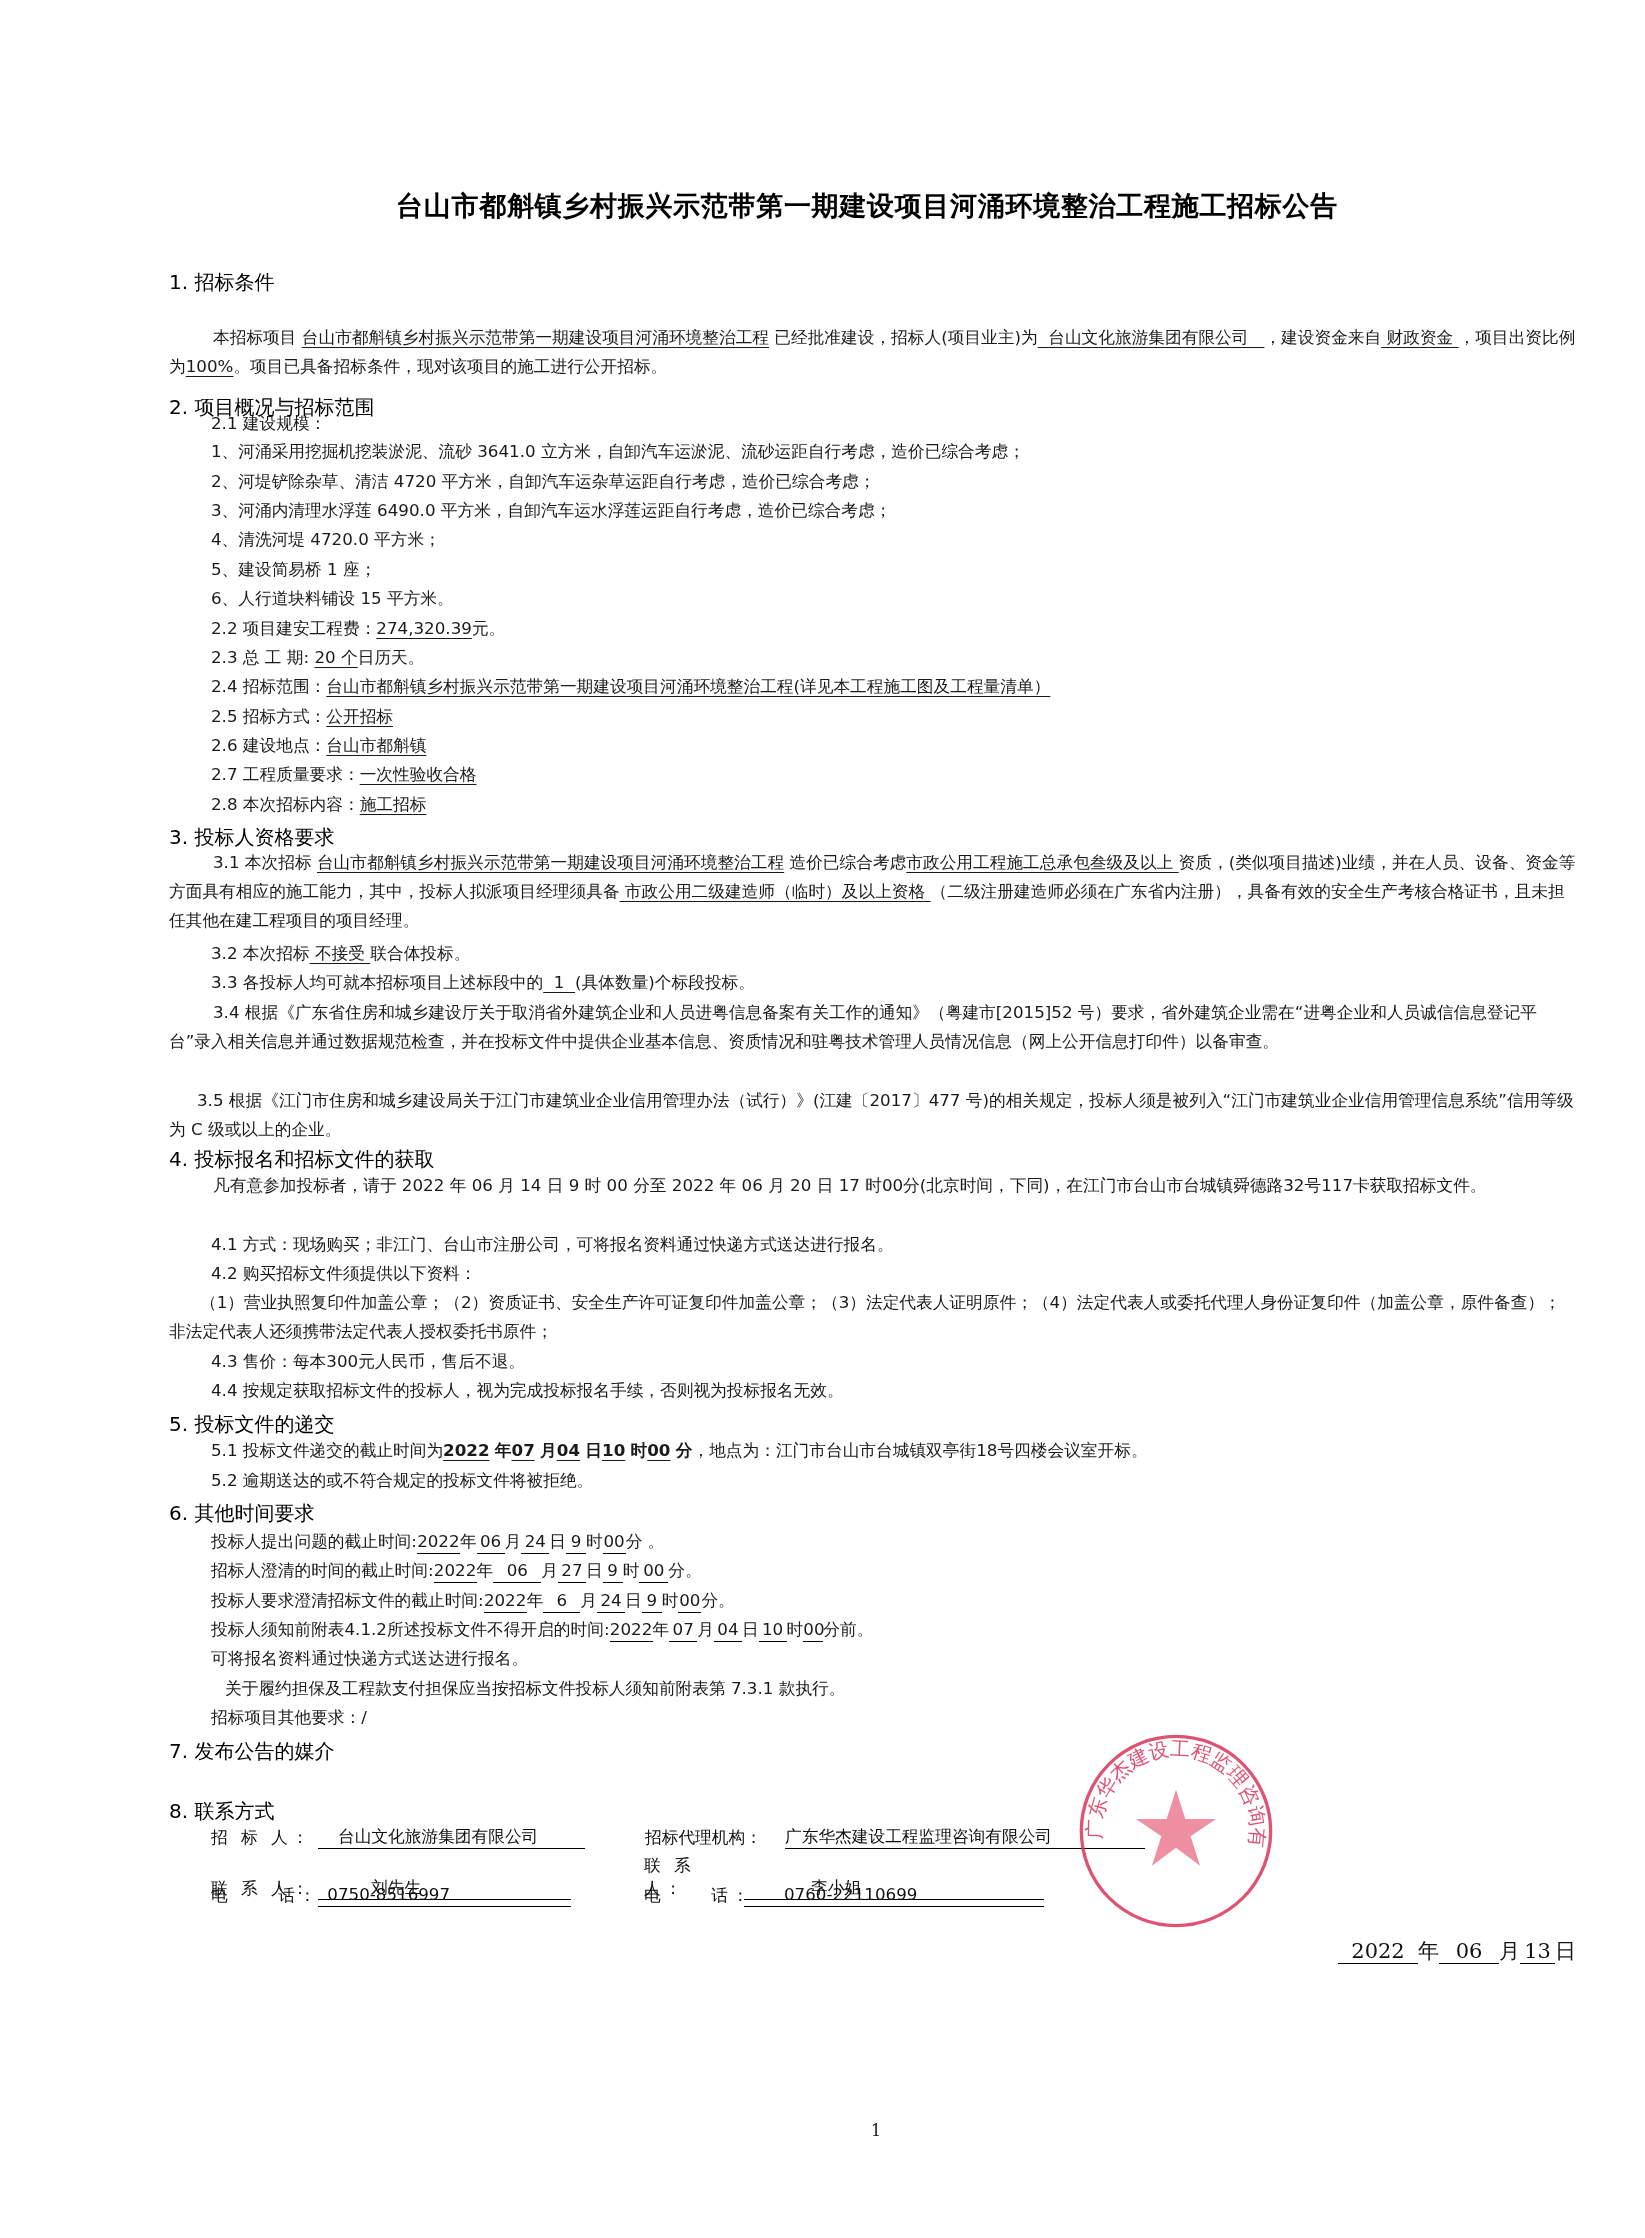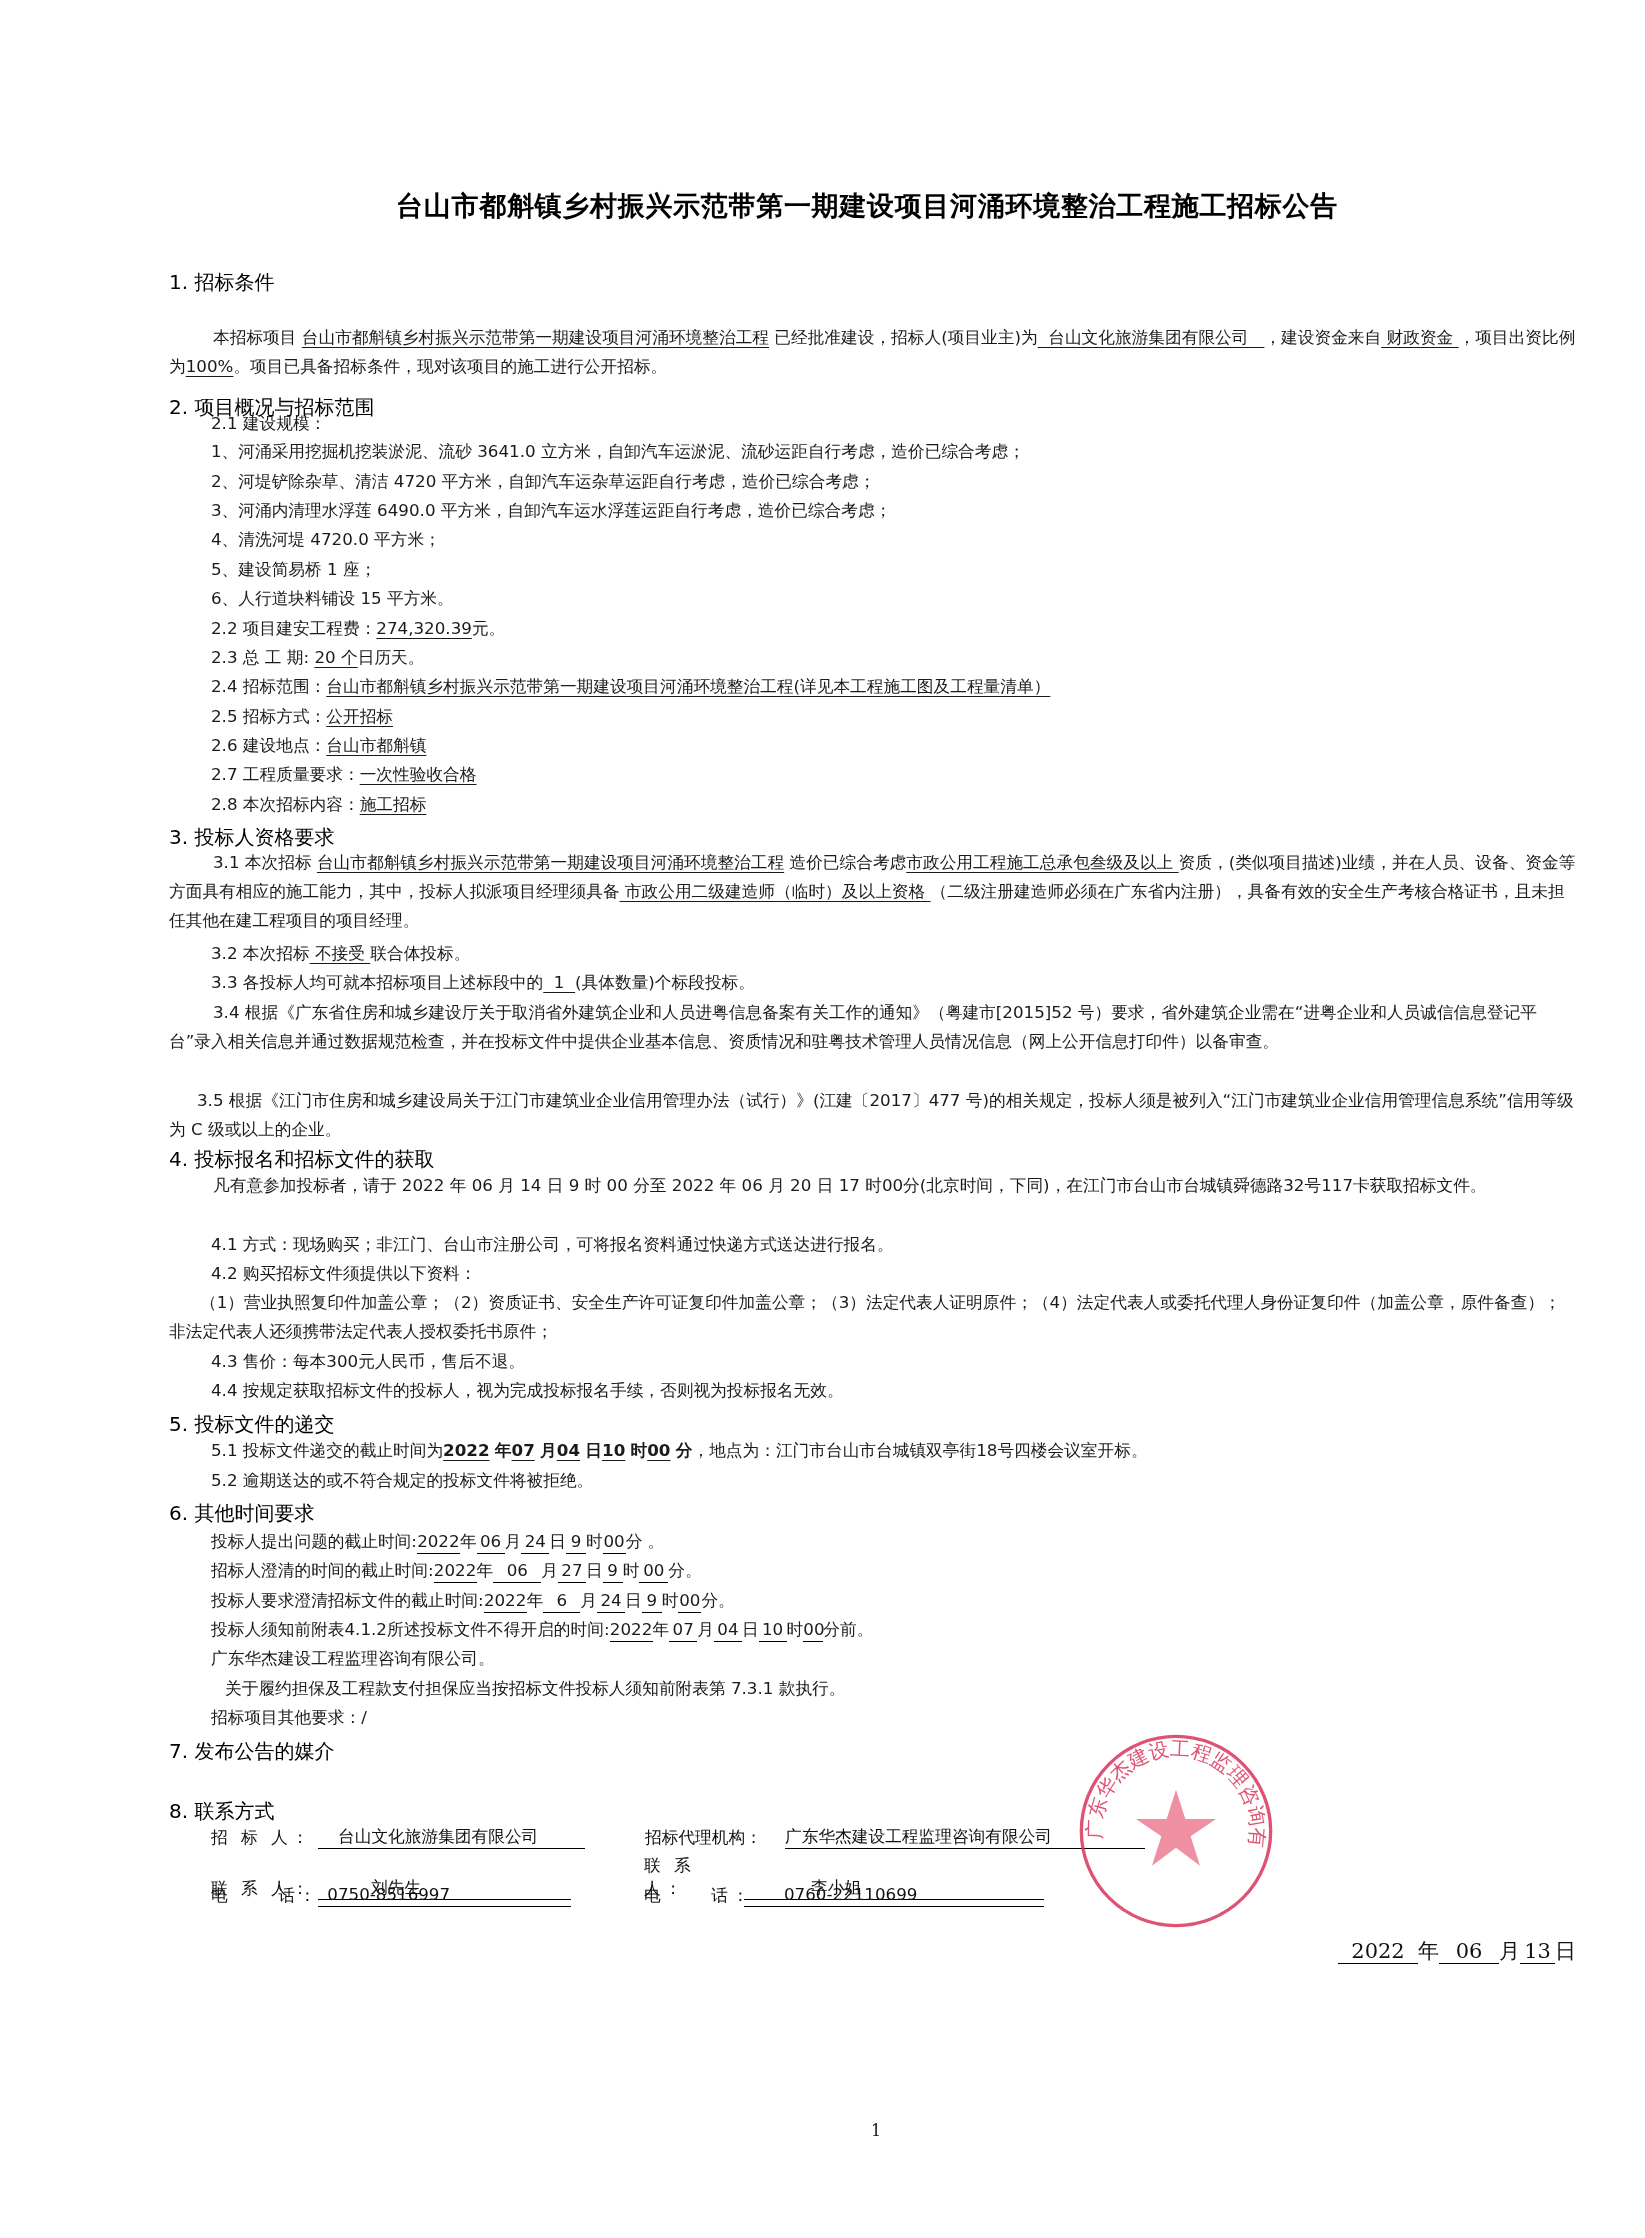--- a/index.html
+++ b/index.html
@@ -100,21 +100,21 @@
   </div>
   <div class="p ins1" style="top:1556px;">
     <span>招标人澄清的时间的截止时间:</span><span class="blank" style="width:43px">2022</span><span>年</span><span class="blank" style="width:48px">06</span><span>月</span><span class="blank" style="width:28px">27</span><span>日</span><span class="blank" style="width:20px">9</span><span>时</span><span class="blank" style="width:29px">00</span><span>分。</span>
   </div>
   <div class="p ins1" style="top:1586px;">
     <span>投标人要求澄清招标文件的截止时间:</span><span class="blank" style="width:43px">2022</span><span>年</span><span class="blank" style="width:37px">6</span><span>月</span><span class="blank" style="width:28px">24</span><span>日</span><span class="blank" style="width:20px">9</span><span>时</span><span class="blank" style="width:23px">00</span><span>分。</span>
   </div>
   <div class="p ins1" style="top:1615px;">
     <span>投标人须知前附表4.1.2所述投标文件不得开启的时间:</span><span class="blank" style="width:43px">2022</span><span>年</span><span class="blank" style="width:28px">07</span><span>月</span><span class="blank" style="width:28px">04</span><span>日</span><span class="blank" style="width:28px">10</span><span>时</span><span class="blank" style="width:20px">00</span><span>分前。</span>
   </div>
-  <div class="p ins1" style="top:1644px;">广东华杰建设工程监理咨询有限公司。</div>
+  <div class="p ins1" style="top:1644px;">可将报名资料通过快递方式送达进行报名。</div>
   <div class="p" style="top:1674px; left:181px;">关于履约担保及工程款支付担保应当按招标文件投标人须知前附表第 7.3.1 款执行。</div>
   <div class="p ins1" style="top:1703px;">招标项目其他要求：/</div>
 
   <div class="h" style="top:1738px;">7. 发布公告的媒介</div>
 
   <div class="h" style="top:1798px;">8. 联系方式</div>
 
   <div class="contact-row" style="top:1825px;">
     <span class="contact-label">招 标 人：</span>
     <span class="contact-val" style="width:267px; padding-left:20px; box-sizing:border-box;">台山文化旅游集团有限公司</span>

